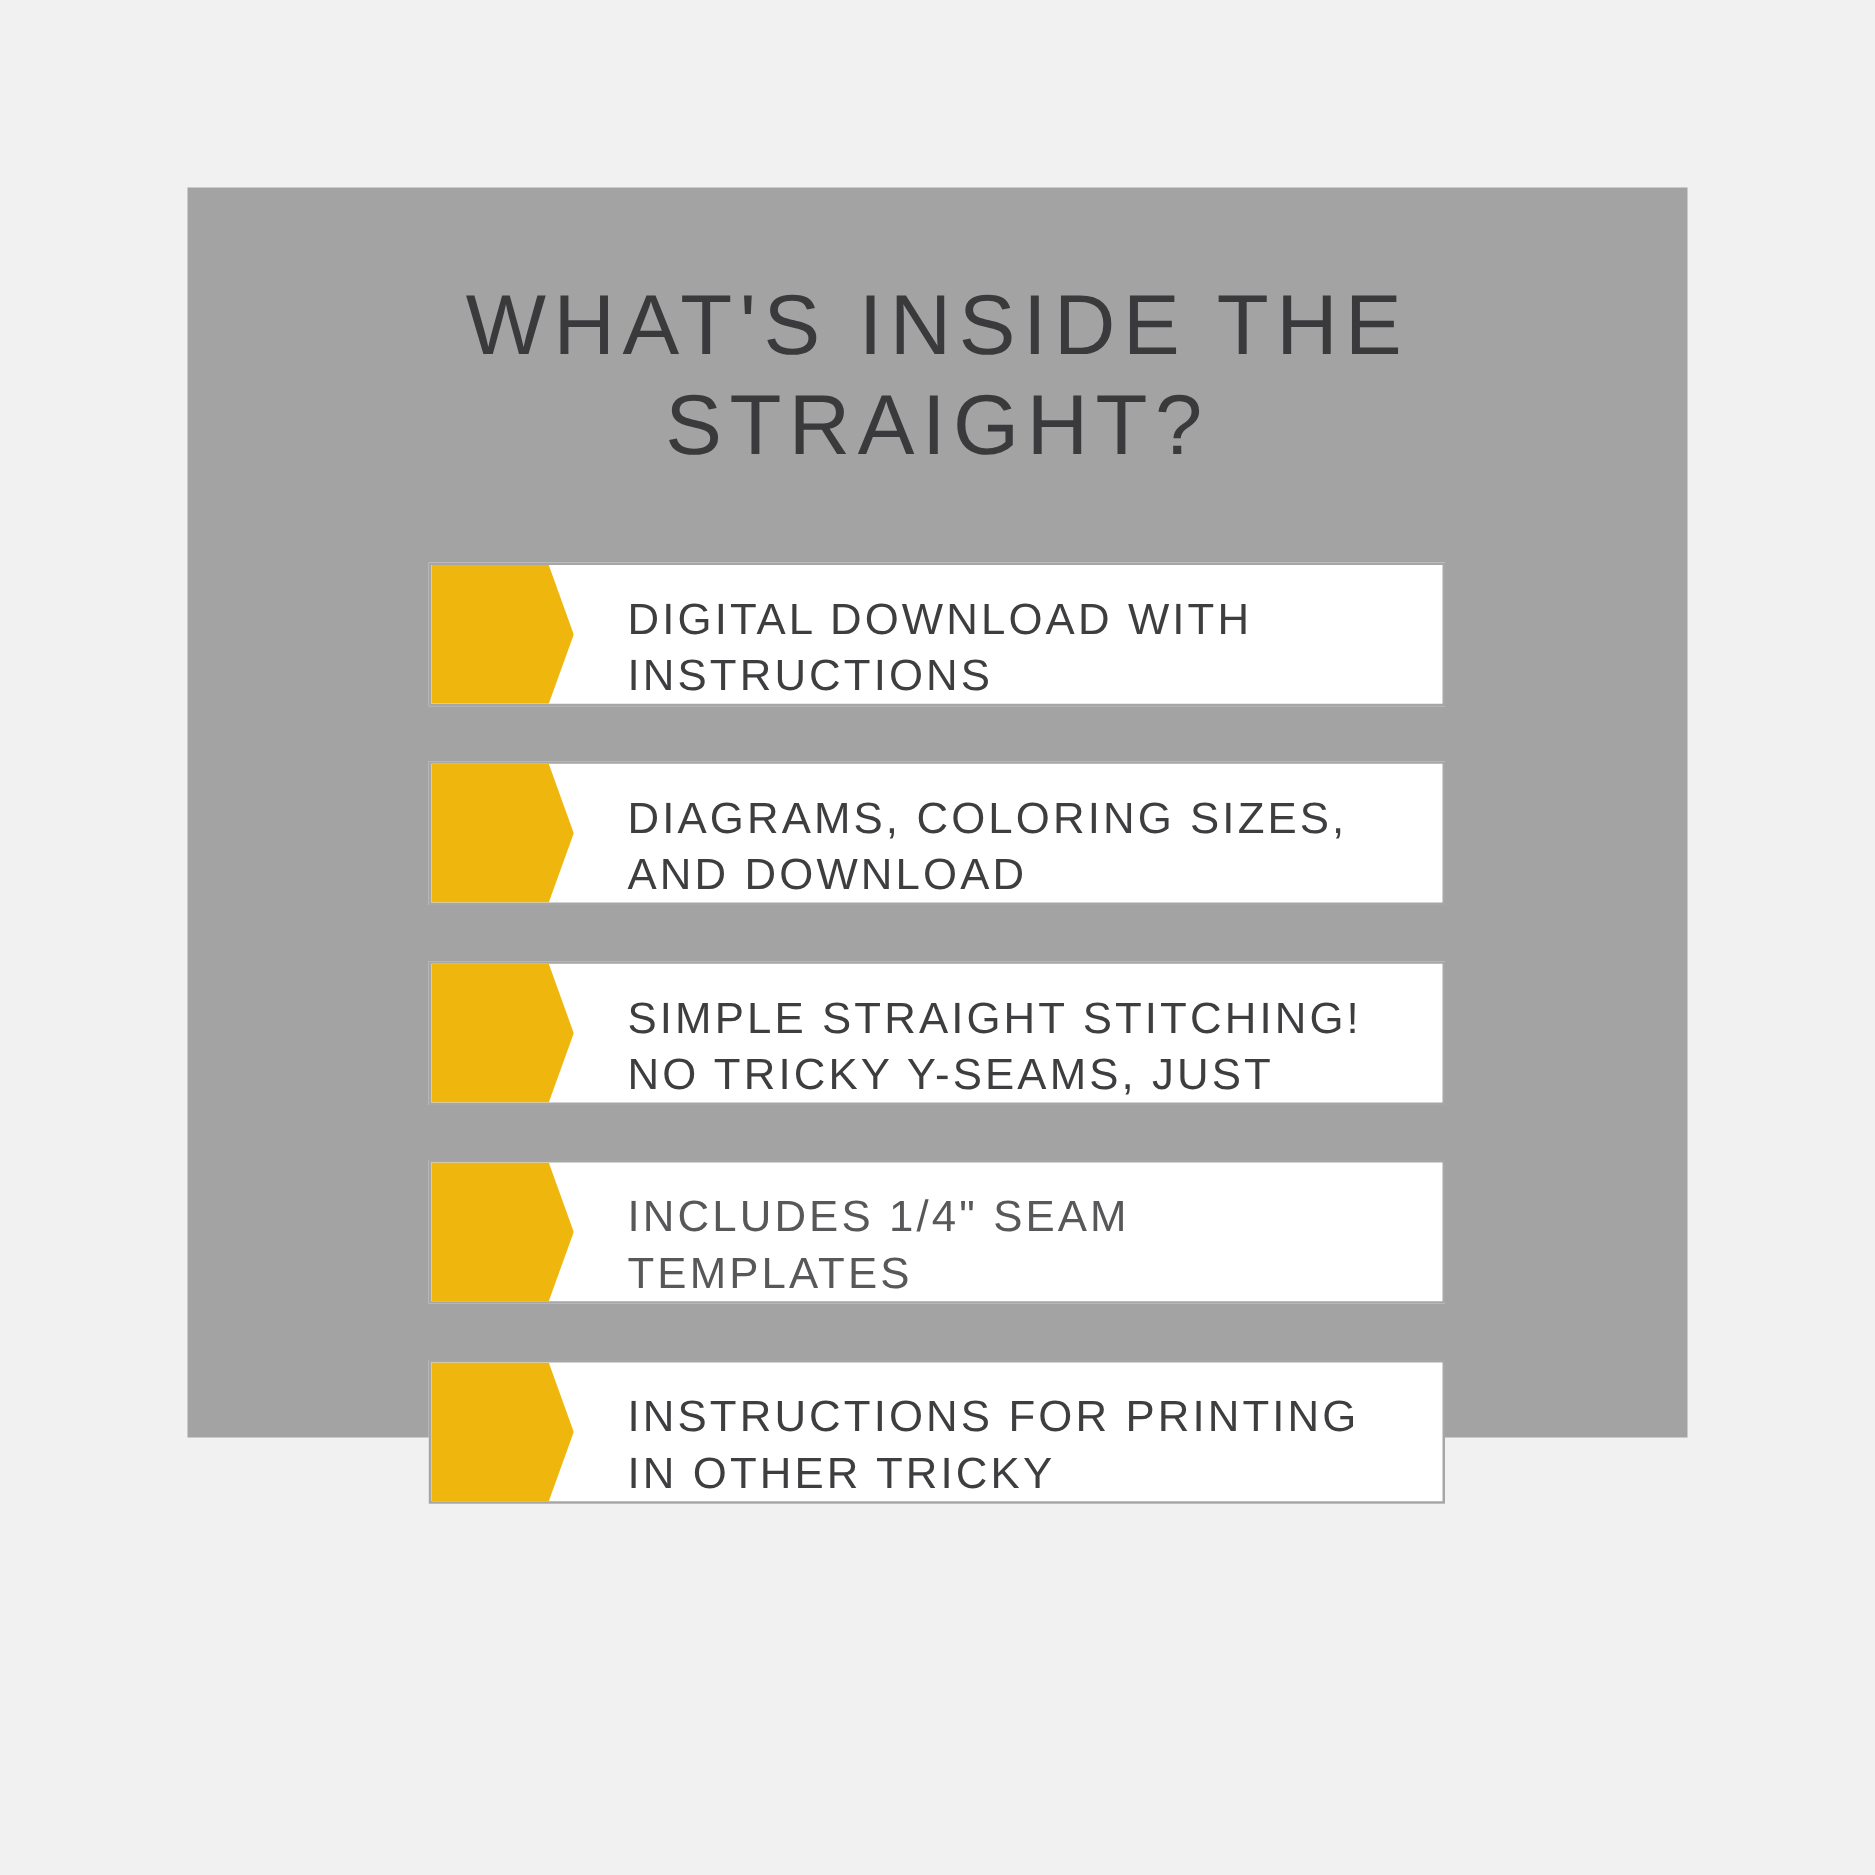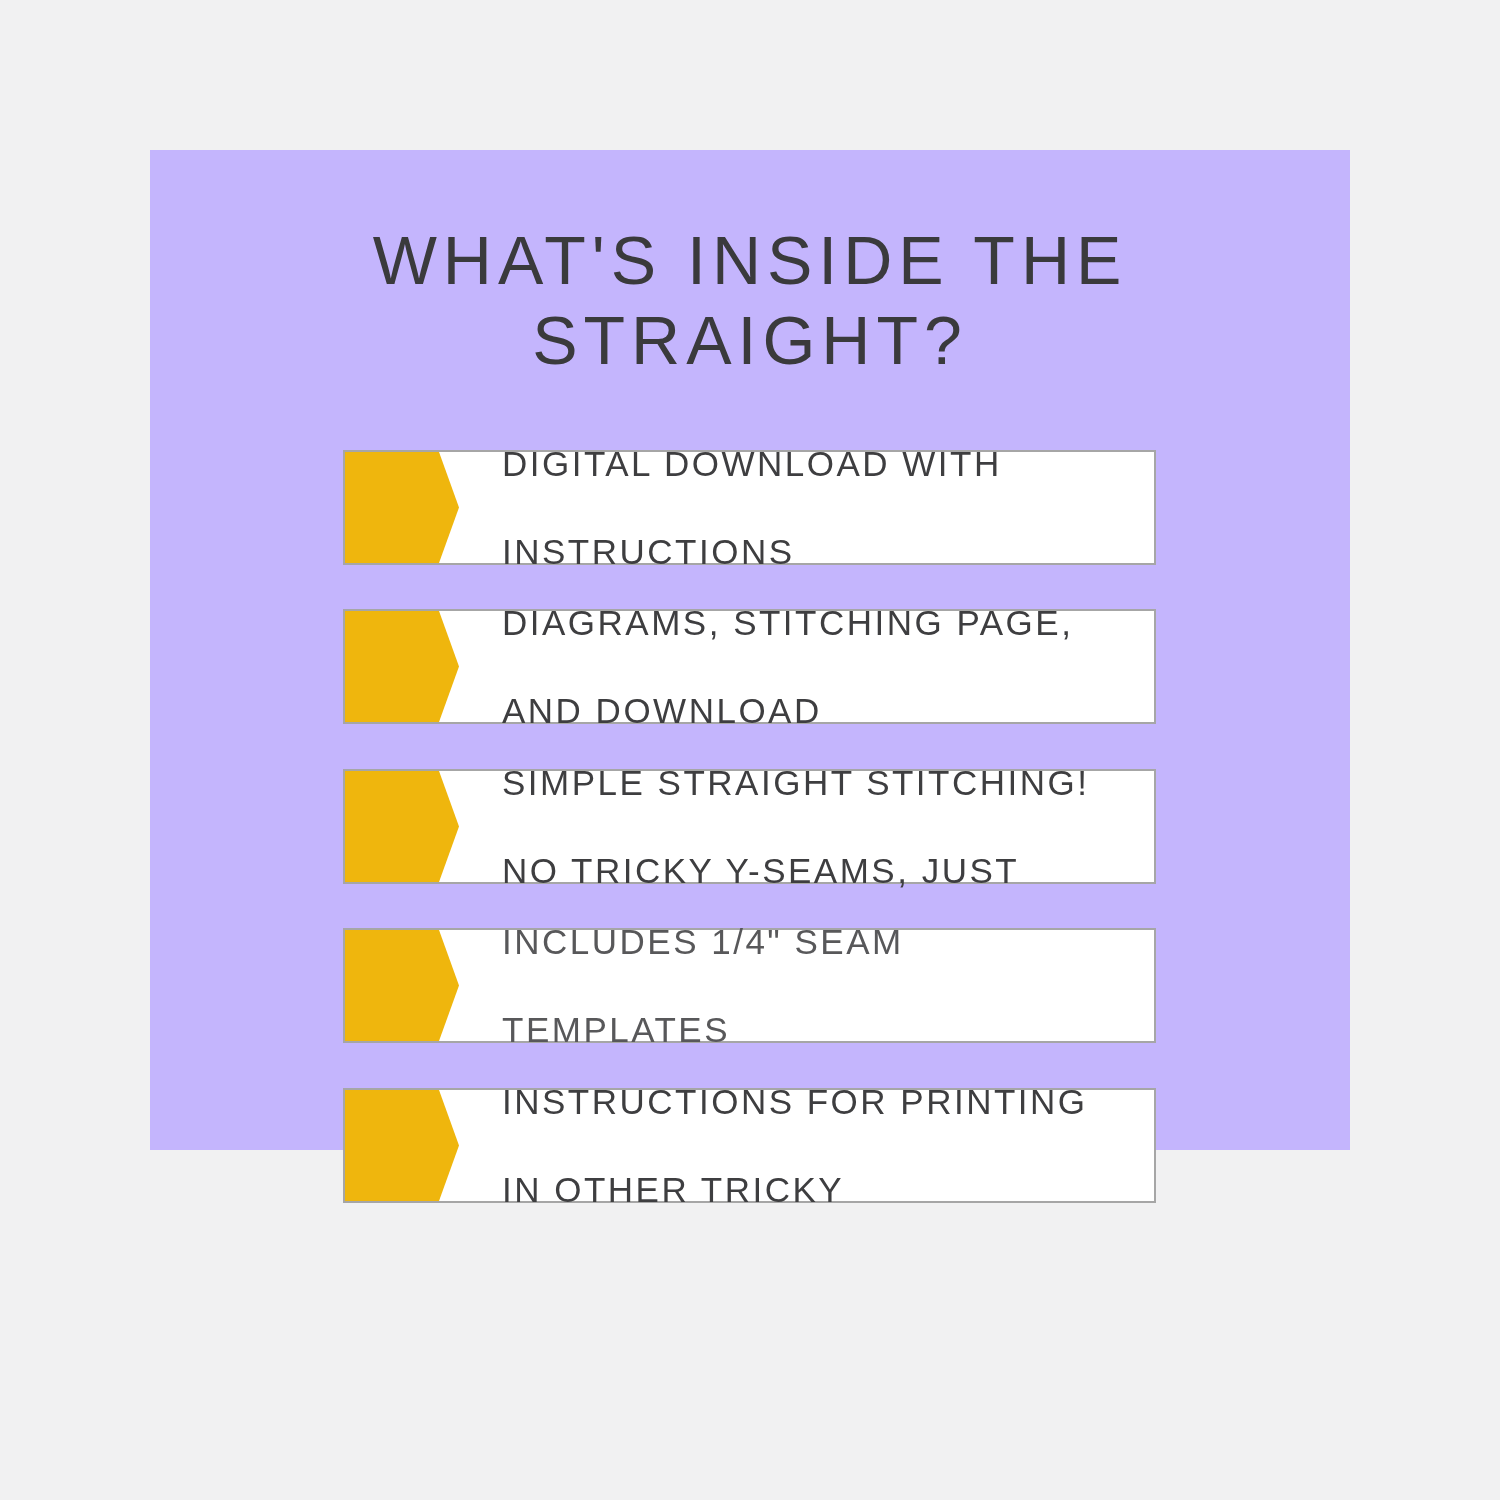--- a/index.html
+++ b/index.html
@@ -11,21 +11,21 @@
   }
   .canvas {
     position: relative;
     width: 1500px; height: 1500px;
     background: #f1f1f2;
   }
   .card {
     position: absolute;
     left: 150px; top: 150px;
     width: 1200px; height: 1000px;
-    background: #c4b5fd;
+    background: #a3a3a3;
   }
   .title {
     position: absolute;
     left: 0; top: 70px;
     width: 1200px;
     text-align: center;
     font-size: 68px;
     font-weight: 300;
     line-height: 80px;
     letter-spacing: 6px;
@@ -51,26 +51,25 @@
     left: 0; top: 0;
     width: 114px; height: 111px;
     display: block;
   }
   .feature-text {
     position: absolute;
     left: 157px; top: 0;
     width: 640px; height: 111px;
     display: flex;
     flex-direction: column;
-    justify-content: center;
+    justify-content: flex-end;
     font-size: 35px;
     line-height: 45px;
     letter-spacing: 2.5px;
     color: #3e3e40;
-    gap: 43px;
   }
   .feature-text.muted { color: #58585a; }
   .feature-text span { display: block; white-space: nowrap; }
 </style>
 </head>
 <body>
 
 <div class="canvas">
   <div class="card">
 
@@ -89,21 +88,21 @@
           <span>DIGITAL DOWNLOAD WITH</span>
           <span>INSTRUCTIONS</span>
         </div>
       </div>
 
       <div class="feature-row r1">
         <svg class="arrow-marker" viewBox="0 0 114 111">
           <polygon points="0,0 94,0 114,55.5 94,111 0,111" fill="#EFB60D"></polygon>
         </svg>
         <div class="feature-text">
-          <span>DIAGRAMS, STITCHING PAGE,</span>
+          <span>DIAGRAMS, COLORING SIZES,</span>
           <span>AND DOWNLOAD</span>
         </div>
       </div>
 
       <div class="feature-row r2">
         <svg class="arrow-marker" viewBox="0 0 114 111">
           <polygon points="0,0 94,0 114,55.5 94,111 0,111" fill="#EFB60D"></polygon>
         </svg>
         <div class="feature-text">
           <span>SIMPLE STRAIGHT STITCHING!</span>

